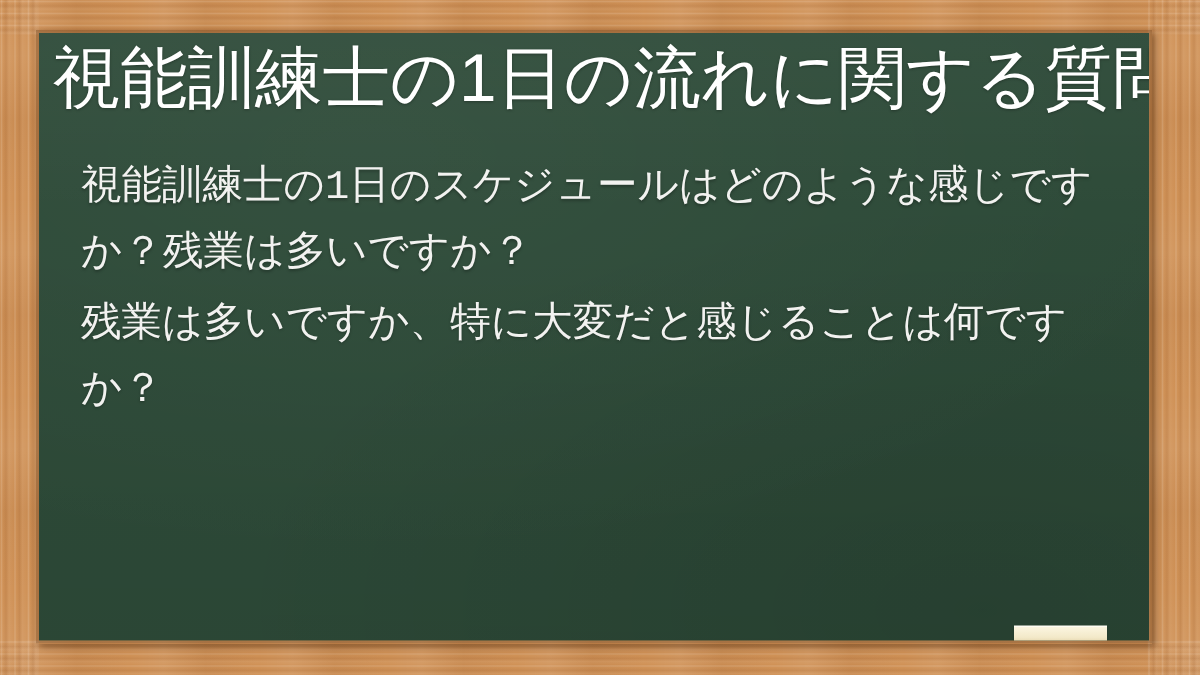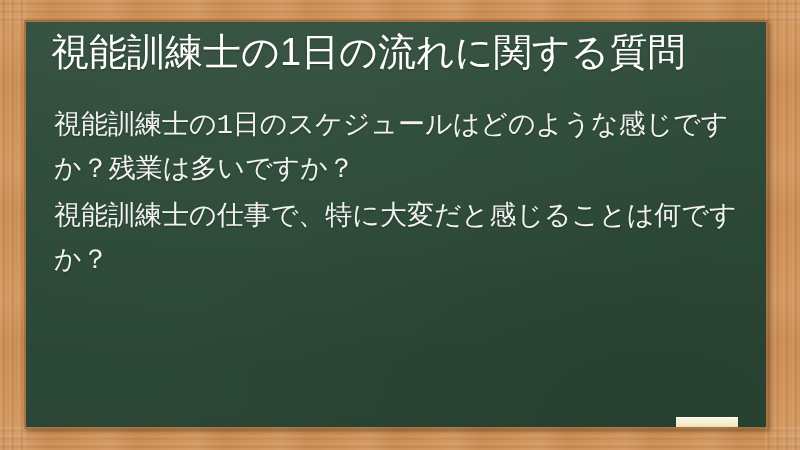--- a/index.html
+++ b/index.html
@@ -74,23 +74,23 @@
     overflow:hidden;
   }
   .board-sheen{
     position:absolute;inset:0;
     background:linear-gradient(180deg, rgba(255,255,255,0.03) 0%, rgba(255,255,255,0) 30%, rgba(0,0,0,0.05) 100%);
     pointer-events:none;
   }
 
   
   .title{
-    position:absolute;left:25px;top:8px;width:716px;
+    position:absolute;left:9px;top:8px;width:716px;
     color:#ffffff;
-    font-size:38px;line-height:44px;
+    font-size:45px;line-height:44px;
     letter-spacing:0px;
     white-space:nowrap;
     text-shadow:0 1px 2px rgba(0,0,0,0.30);
   }
 
   .qlist{
     position:absolute;left:28px;top:82px;width:700px;
     margin:0;padding:0;list-style:none;
   }
   .qitem{
@@ -124,19 +124,19 @@
 
   <div class="board-lip"></div>
 
   <div class="board">
     <div class="board-sheen"></div>
 
     <div class="title">視能訓練士の1日の流れに関する質問</div>
 
     <ul class="qlist">
       <li class="qitem">視能訓練士の1日のスケジュールはどのような感じですか？残業は多いですか？</li>
-      <li class="qitem">視能訓練士の仕事で、特に大変だと感じることは何ですか？</li>
+      <li class="qitem">残業は多いですか、特に大変だと感じることは何ですか？</li>
     </ul>
 
     <div class="eraser"></div>
   </div>
 
 </div>
 
 </body></html>

